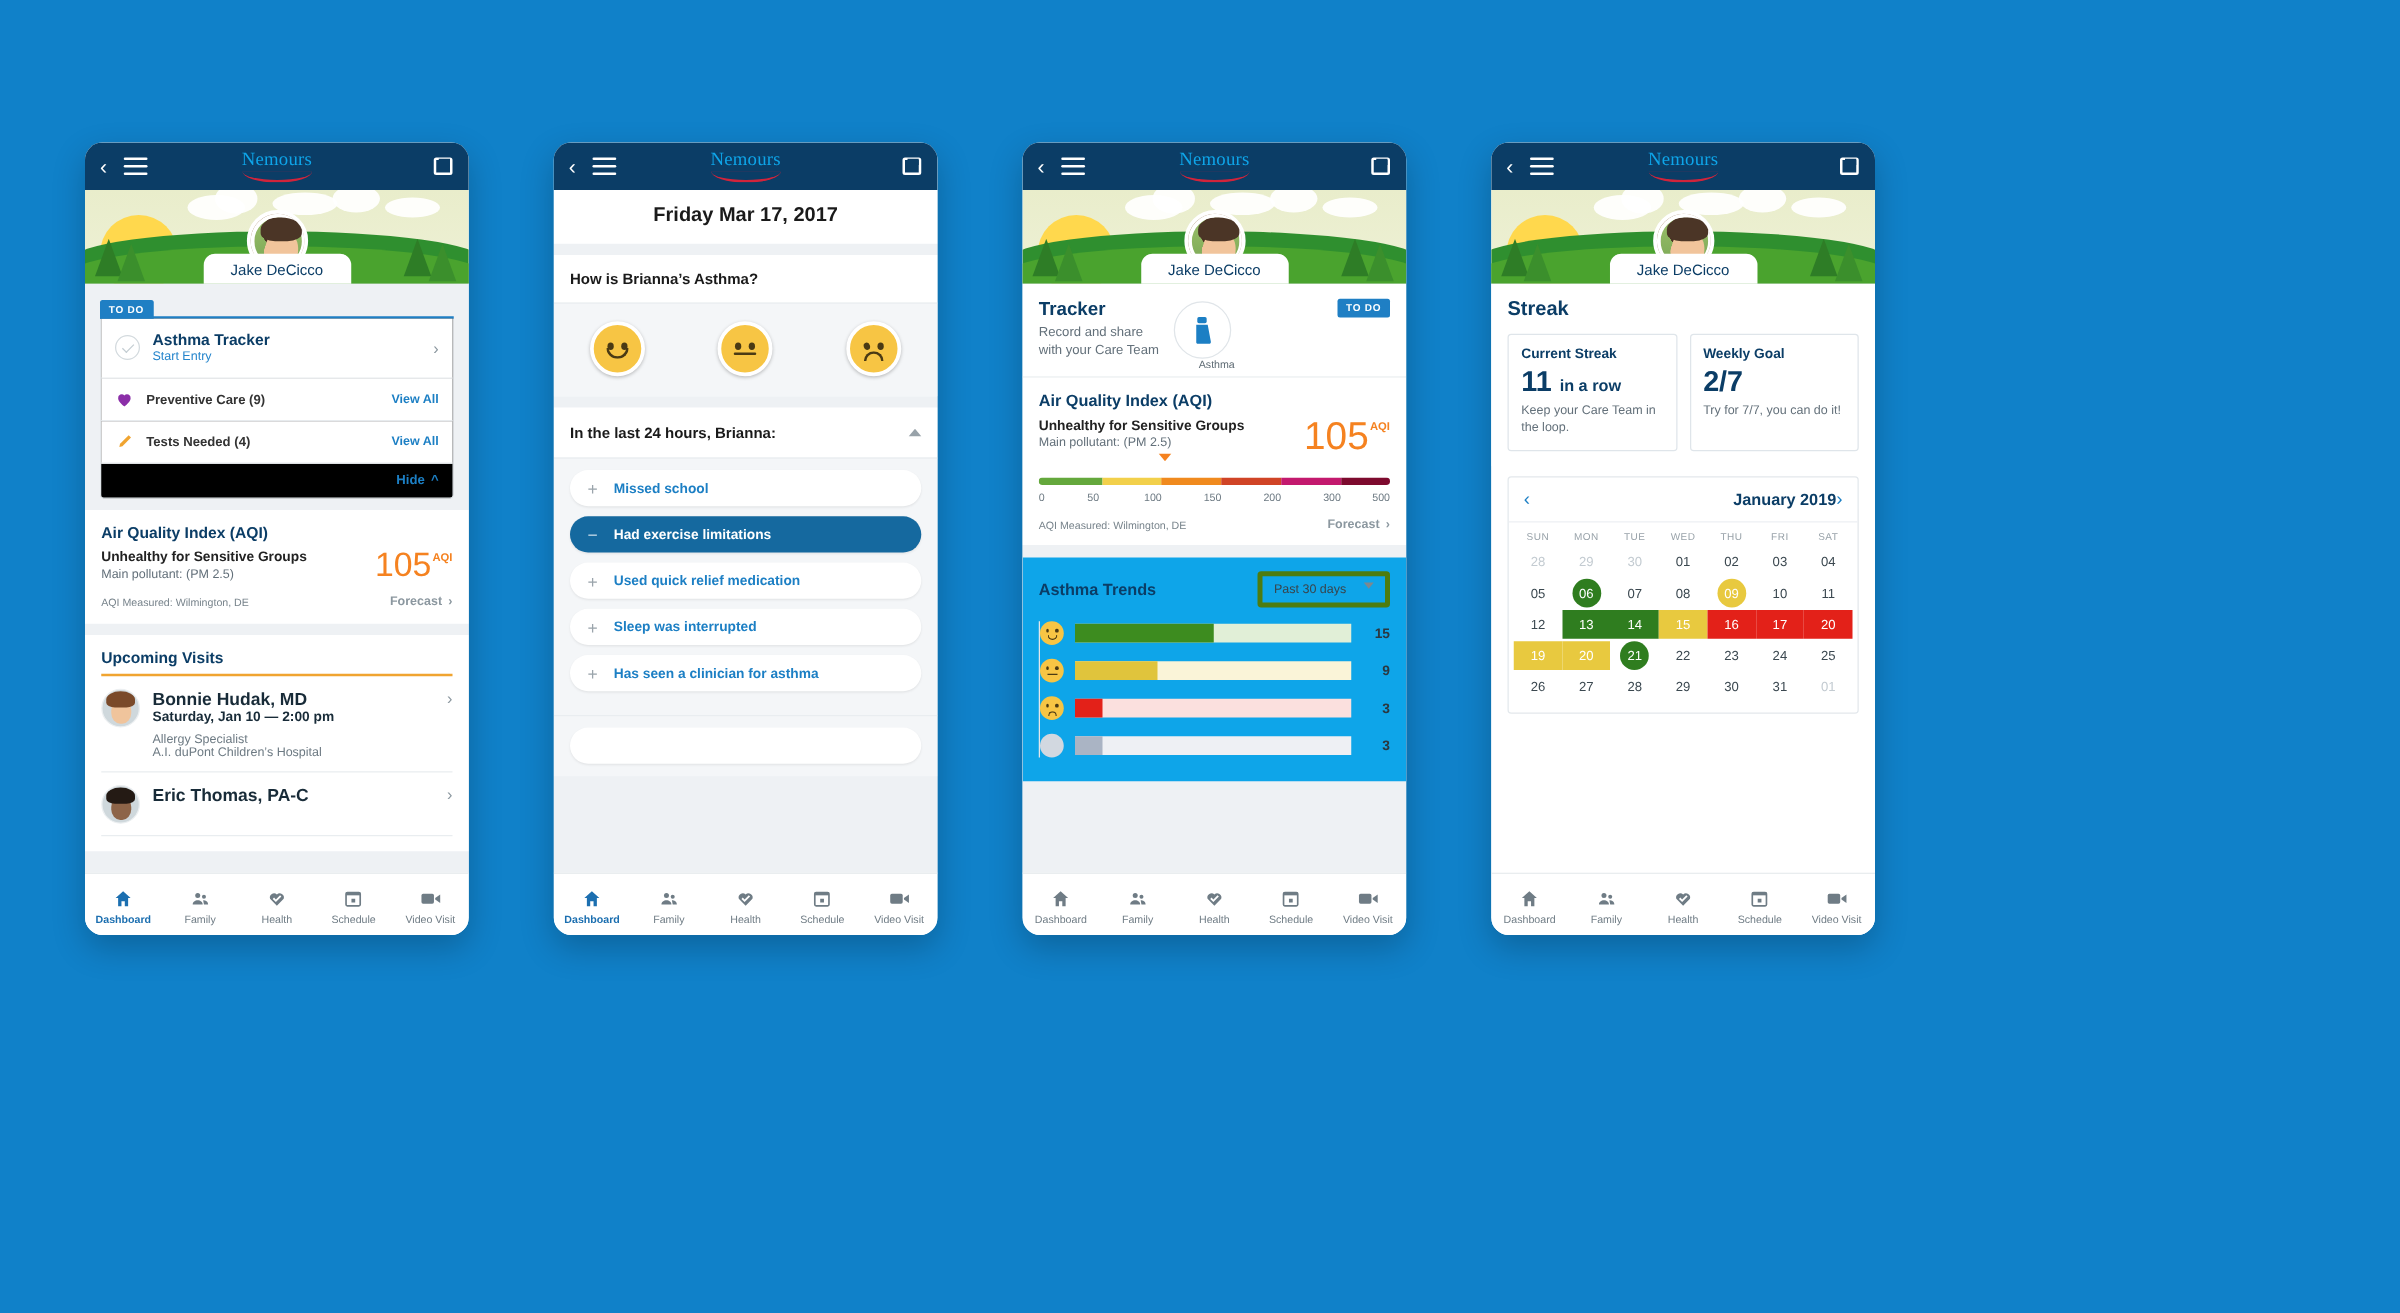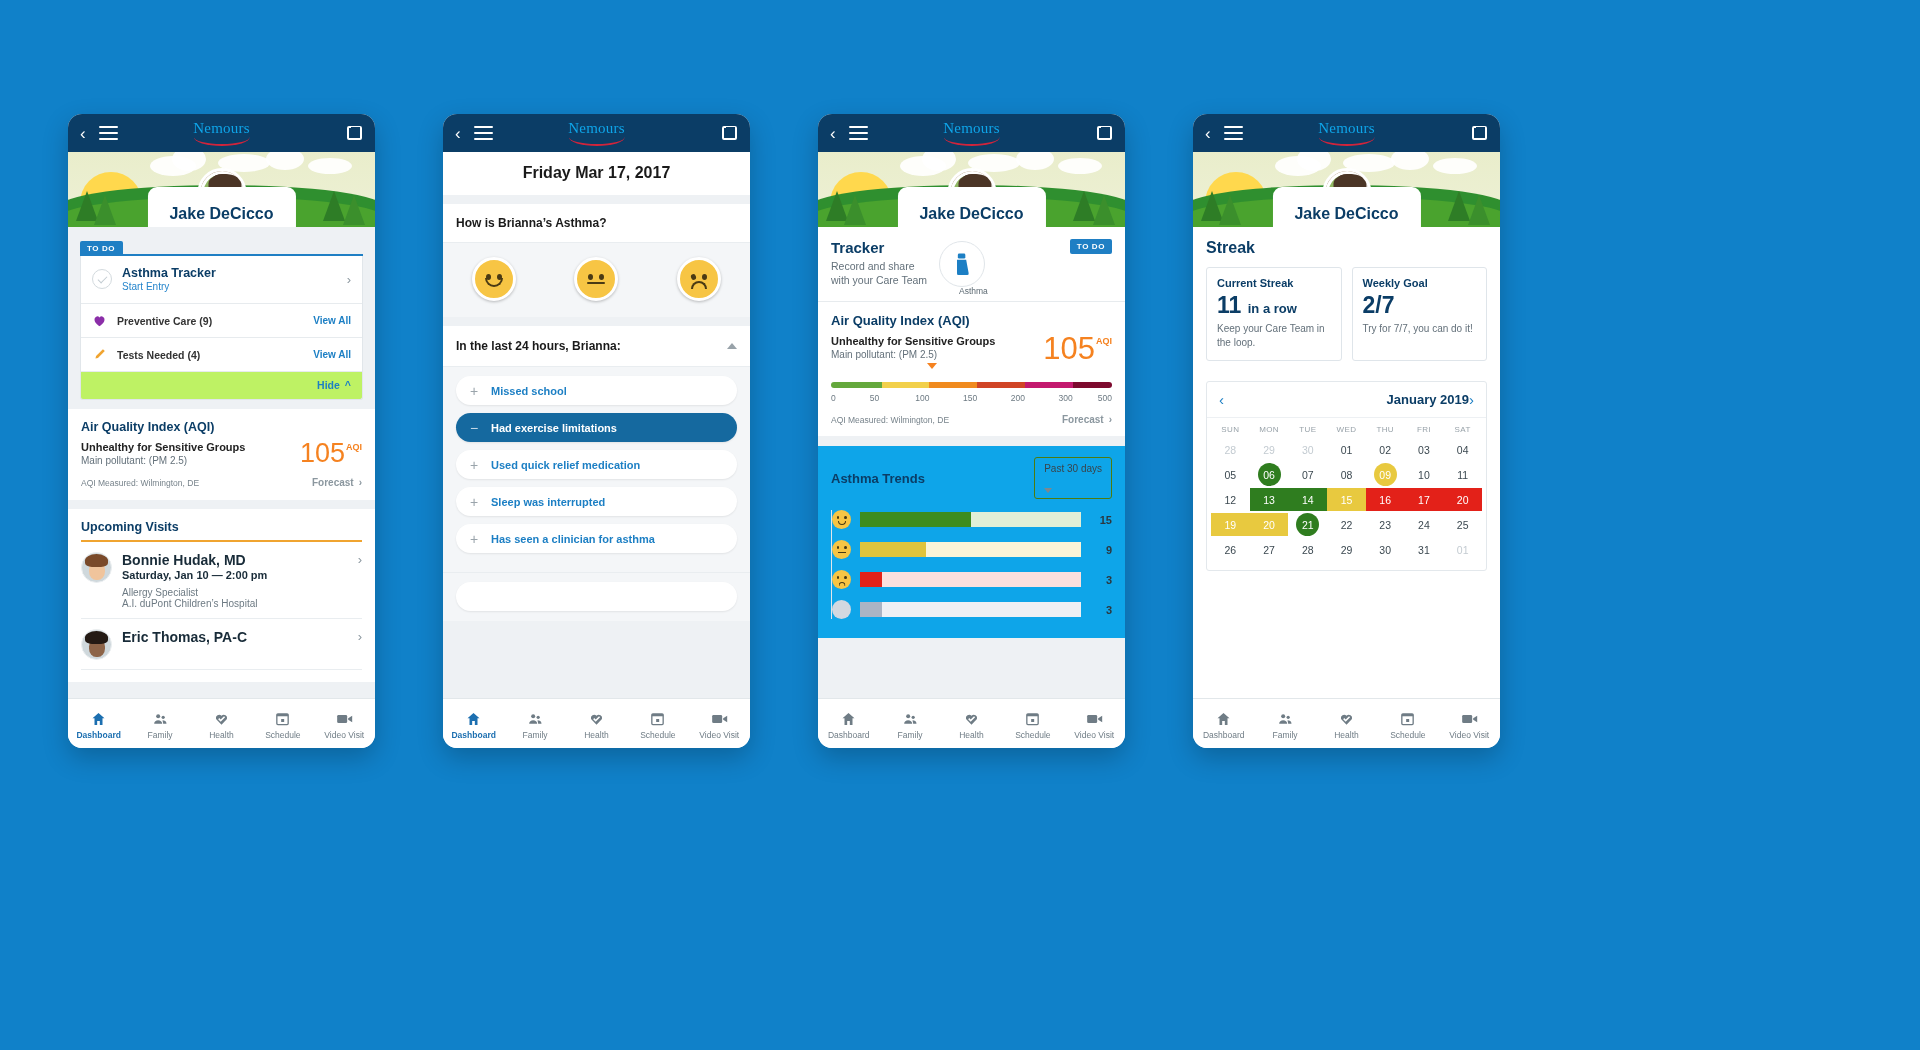--- a/index.html
+++ b/index.html
@@ -91,36 +91,36 @@
       linear-gradient(#9bbf6a,#7aa855);
   }
   .avatar .hair{ position:absolute; left:8px; top:3px; width:33px;height:19px;
     border-radius:50% 50% 35% 35%; background:#4b3526; }
   .avatar .skin{ position:absolute; left:12px; top:14px; width:26px; height:30px;
     border-radius:45% 45% 50% 50%; background:#f1c49b; }
   .avatar .shirt{ position:absolute; left:9px; bottom:0; width:32px;height:10px;
     background:#f07f2a; border-radius:6px 6px 0 0;}
   .namecard{
     position:absolute; left:50%; transform:translateX(-50%); bottom:-1px;
-    background:#fff; border-radius:9px 9px 0 0; padding:18px 22px 5px;
-    font-size:16px; font-weight:bold; color:#0b3d66; z-index:5; white-space:nowrap;
+    background:#fff; border-radius:9px 9px 0 0; padding:6px 22px 5px;
+    font-size:12px; font-weight:normal; color:#0b3d66; z-index:5; white-space:nowrap;
   }
 
   
   .body{ flex:1 1 auto; overflow:hidden; background:#eef1f4; position:relative; }
 
   
   .todo-wrap{ padding:10px 12px 0; }
   .todo-tab{
     display:inline-block; background:#1f7fc4; color:#fff; font-size:8px;
     font-weight:bold; letter-spacing:.6px; padding:3px 8px 3px 7px;
     border-radius:2px 2px 0 0; position:relative; z-index:2;
   }
   .todo-rule{ height:2px; background:#1f7fc4; margin-top:-2px; }
-  .todo-card{ background:#bef264; border:1px solid #e1e6ea; border-top:none;
+  .todo-card{ background:#000000; border:1px solid #e1e6ea; border-top:none;
     border-radius:0 0 3px 3px; }
   .todo-row{ background:#fff; display:flex; align-items:center; gap:10px;
     padding:9px 11px; border-bottom:1px solid #e7ebee; }
   .todo-row.first{ padding:10px 11px 11px; }
   .ring{ width:20px;height:20px;border-radius:50%; border:1.6px solid #d3dade;
     display:flex;align-items:center;justify-content:center; flex:0 0 auto;}
   .ring:after{ content:""; width:8px;height:4px;border-left:1.5px solid #c3ccd2;
     border-bottom:1.5px solid #c3ccd2; transform:rotate(-45deg); margin-top:-2px;}
   .todo-title{ font-size:12.5px; font-weight:bold; color:#0b3d66; }
   .todo-sub{ font-size:10px; color:#2585cc; margin-top:1px;}
@@ -222,23 +222,23 @@
   .grad{ height:6px; border-radius:3px; margin-top:11px; display:flex; overflow:hidden;}
   .grad i{ display:block; height:100%; }
   .scale{ display:flex; margin-top:5px; font-size:8.5px; color:#6d7a83; }
   .scale span{ text-align:center; }
   .marker{ position:relative; height:8px; }
   .marker i{ position:absolute; width:0;height:0; border-left:5px solid transparent;
     border-right:5px solid transparent; border-top:6px solid #f58220;}
   .trends{ background:#0ea5e9; margin-top:10px; padding:11px 13px 8px; }
   .trends-hdr{ display:flex; align-items:center; }
   .trends-hdr h3{ font-size:13px; color:#0b3d66; }
-  .select{ margin-left:auto; border:1px solid #4d7c0f; border-radius:3px;
+  .select{ margin-left:auto; border:4px solid #4d7c0f; border-radius:3px;
     font-size:10px; color:#39444b; padding:5px 9px; display:flex; gap:14px;
-    cursor:pointer;flex-direction:column;}
+    cursor:pointer;}
   .select .cd{ width:0;height:0;border-left:4px solid transparent;
     border-right:4px solid transparent;border-top:5px solid #7d888f;}
   .bars{ margin-top:11px; border-left:1px solid #e1e6ea; padding-left:0;}
   .brow{ display:flex; align-items:center; gap:9px; margin-bottom:11px; }
   .bface{ width:19px;height:19px;border-radius:50%;background:#f7c544;
     flex:0 0 auto; position:relative;}
   .bface .e{ position:absolute; width:2.5px;height:3px;border-radius:50%;
     background:#4a3a14; top:6px;}
   .bface .e.l{left:4.5px;} .bface .e.r{right:4.5px;}
   .bface .m{ position:absolute; left:50%; transform:translateX(-50%);}

